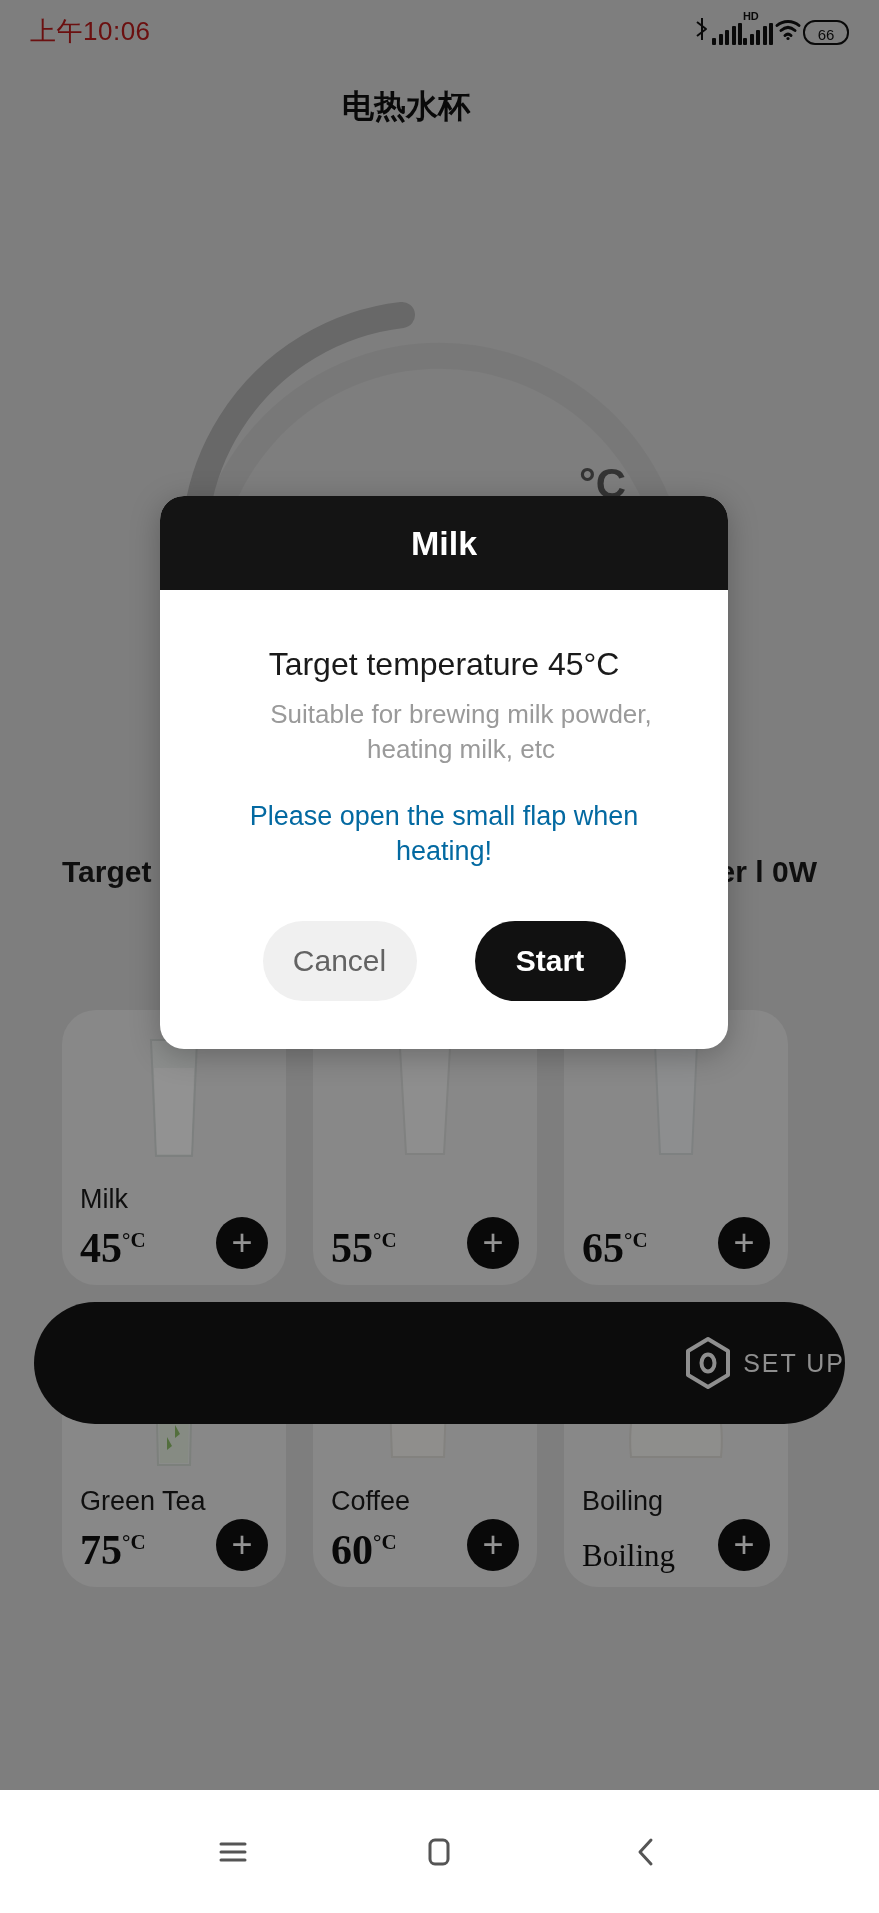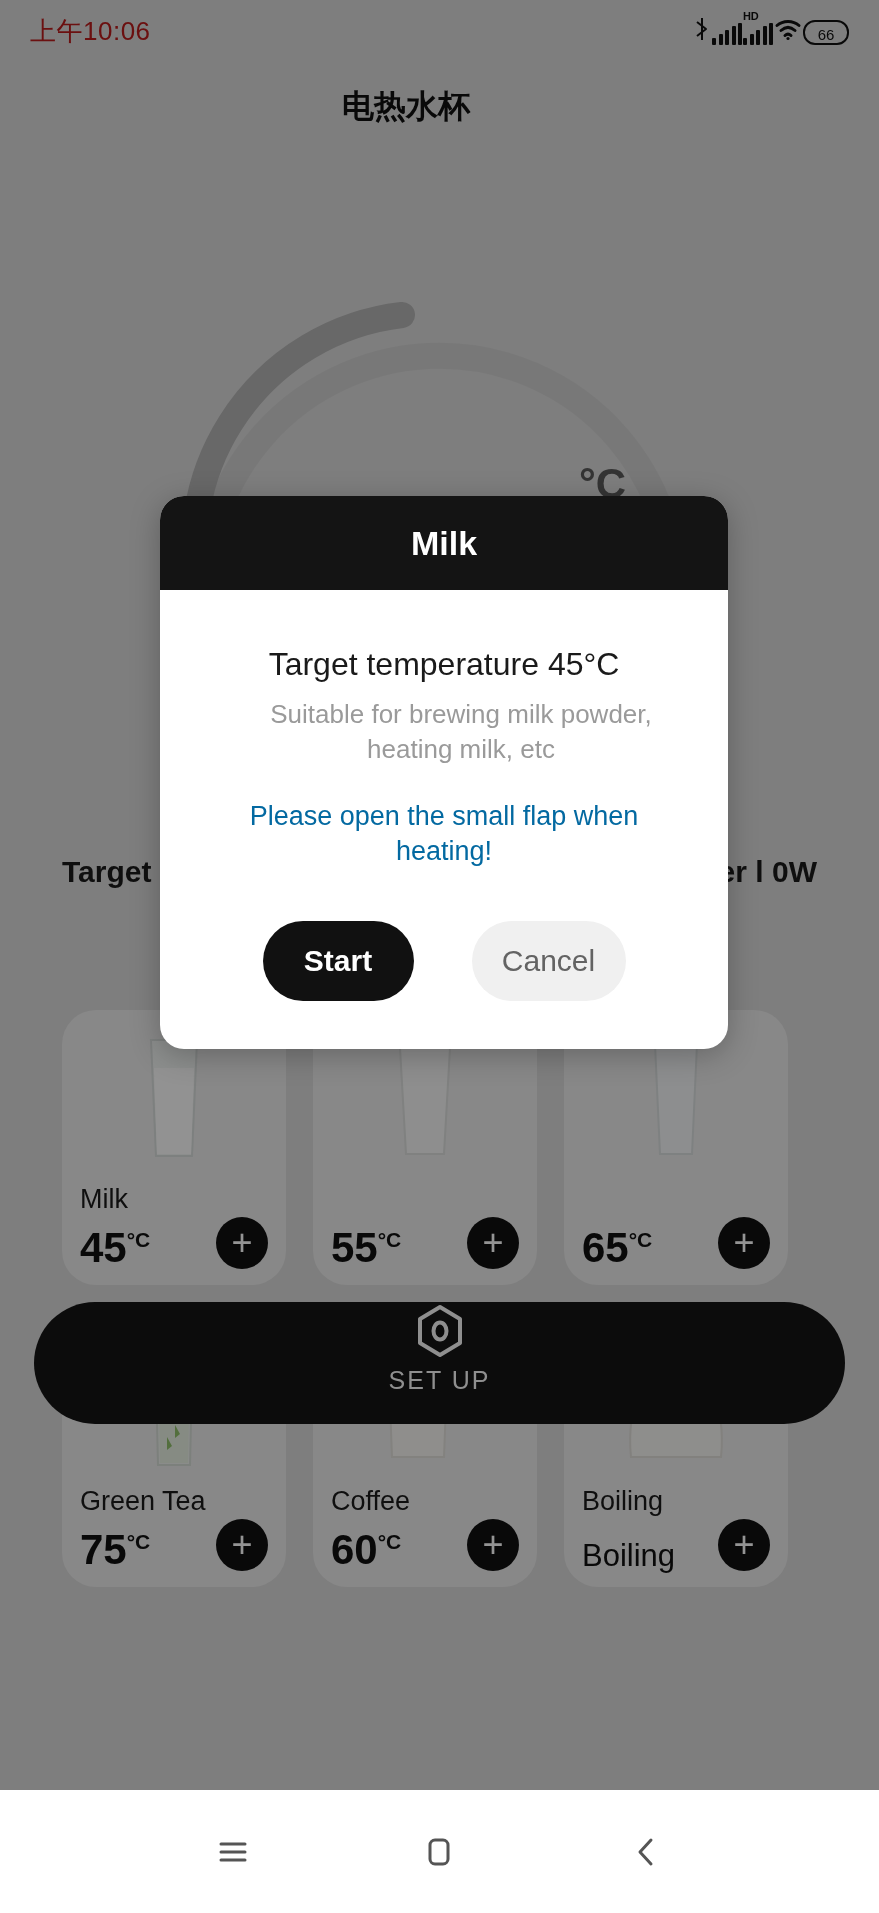--- a/index.html
+++ b/index.html
@@ -113,39 +113,39 @@
   }
   .preset-img svg { display:block; }
   .preset-name {
     font-size:27px; color:#1a1a1a; margin-bottom:2px;
     white-space:nowrap; overflow:hidden;
   }
   .preset-bottom {
     display:flex; align-items:flex-end; justify-content:space-between;
   }
   .preset-temp {
-    font-size:42px; font-weight:700; color:#111; line-height:1;
+    font-size:42px; font-weight:700; color:#111; line-height:1;font-family:Liberation Serif, serif;
   }
   .preset-temp .deg { font-size:21px; font-weight:700; vertical-align:super; }
   .preset-temp.word { font-size:31px; font-weight:400; }
   .plus-btn {
     width:52px; height:52px; border-radius:50%;
     background:#111; color:#fff;
     display:flex; align-items:center; justify-content:center;
     font-size:36px; line-height:1; font-weight:300;
     flex:0 0 auto;
   }
 
   
   #setup-bar {
     position:absolute; left:34px; top:1302px;
     width:811px; height:122px;
     background:#0c0c0c; border-radius:61px;
-    display:flex; flex-direction:column;
-    align-items:center; justify-content:flex-start; gap:6px;
+    display:flex; 
+    align-items:center; justify-content:flex-end; gap:6px;
     z-index:60;
   }
   #setup-icon svg { display:block; }
   #setup-label {
     font-size:25px; color:#8f8f8f; letter-spacing:2px;
   }
 
   
   #modal {
     position:absolute; left:160px; top:496px;
@@ -385,22 +385,22 @@
   <div id="modal">
     <div id="modal-header">
       <div id="modal-title">Milk</div>
     </div>
     <div id="modal-body">
       <div id="modal-target">Target temperature 45°C</div>
       <div id="modal-desc">Suitable for brewing milk powder, heating milk, etc</div>
       <div id="modal-warning">Please open the small flap when heating!</div>
     </div>
     <div id="modal-actions">
+      <button class="modal-btn" id="cancel-btn">Cancel</button>
       <button class="modal-btn" id="start-btn">Start</button>
-      <button class="modal-btn" id="cancel-btn">Cancel</button>
     </div>
   </div>
 
   <div id="nav-bar">
     <div class="nav-btn">
       <svg width="40" height="40" viewBox="0 0 40 40">
         <path d="M8 12 H32 M8 20 H32 M8 28 H32" stroke="#555" stroke-width="3" stroke-linecap="round"></path>
       </svg>
     </div>
     <div class="nav-btn">

